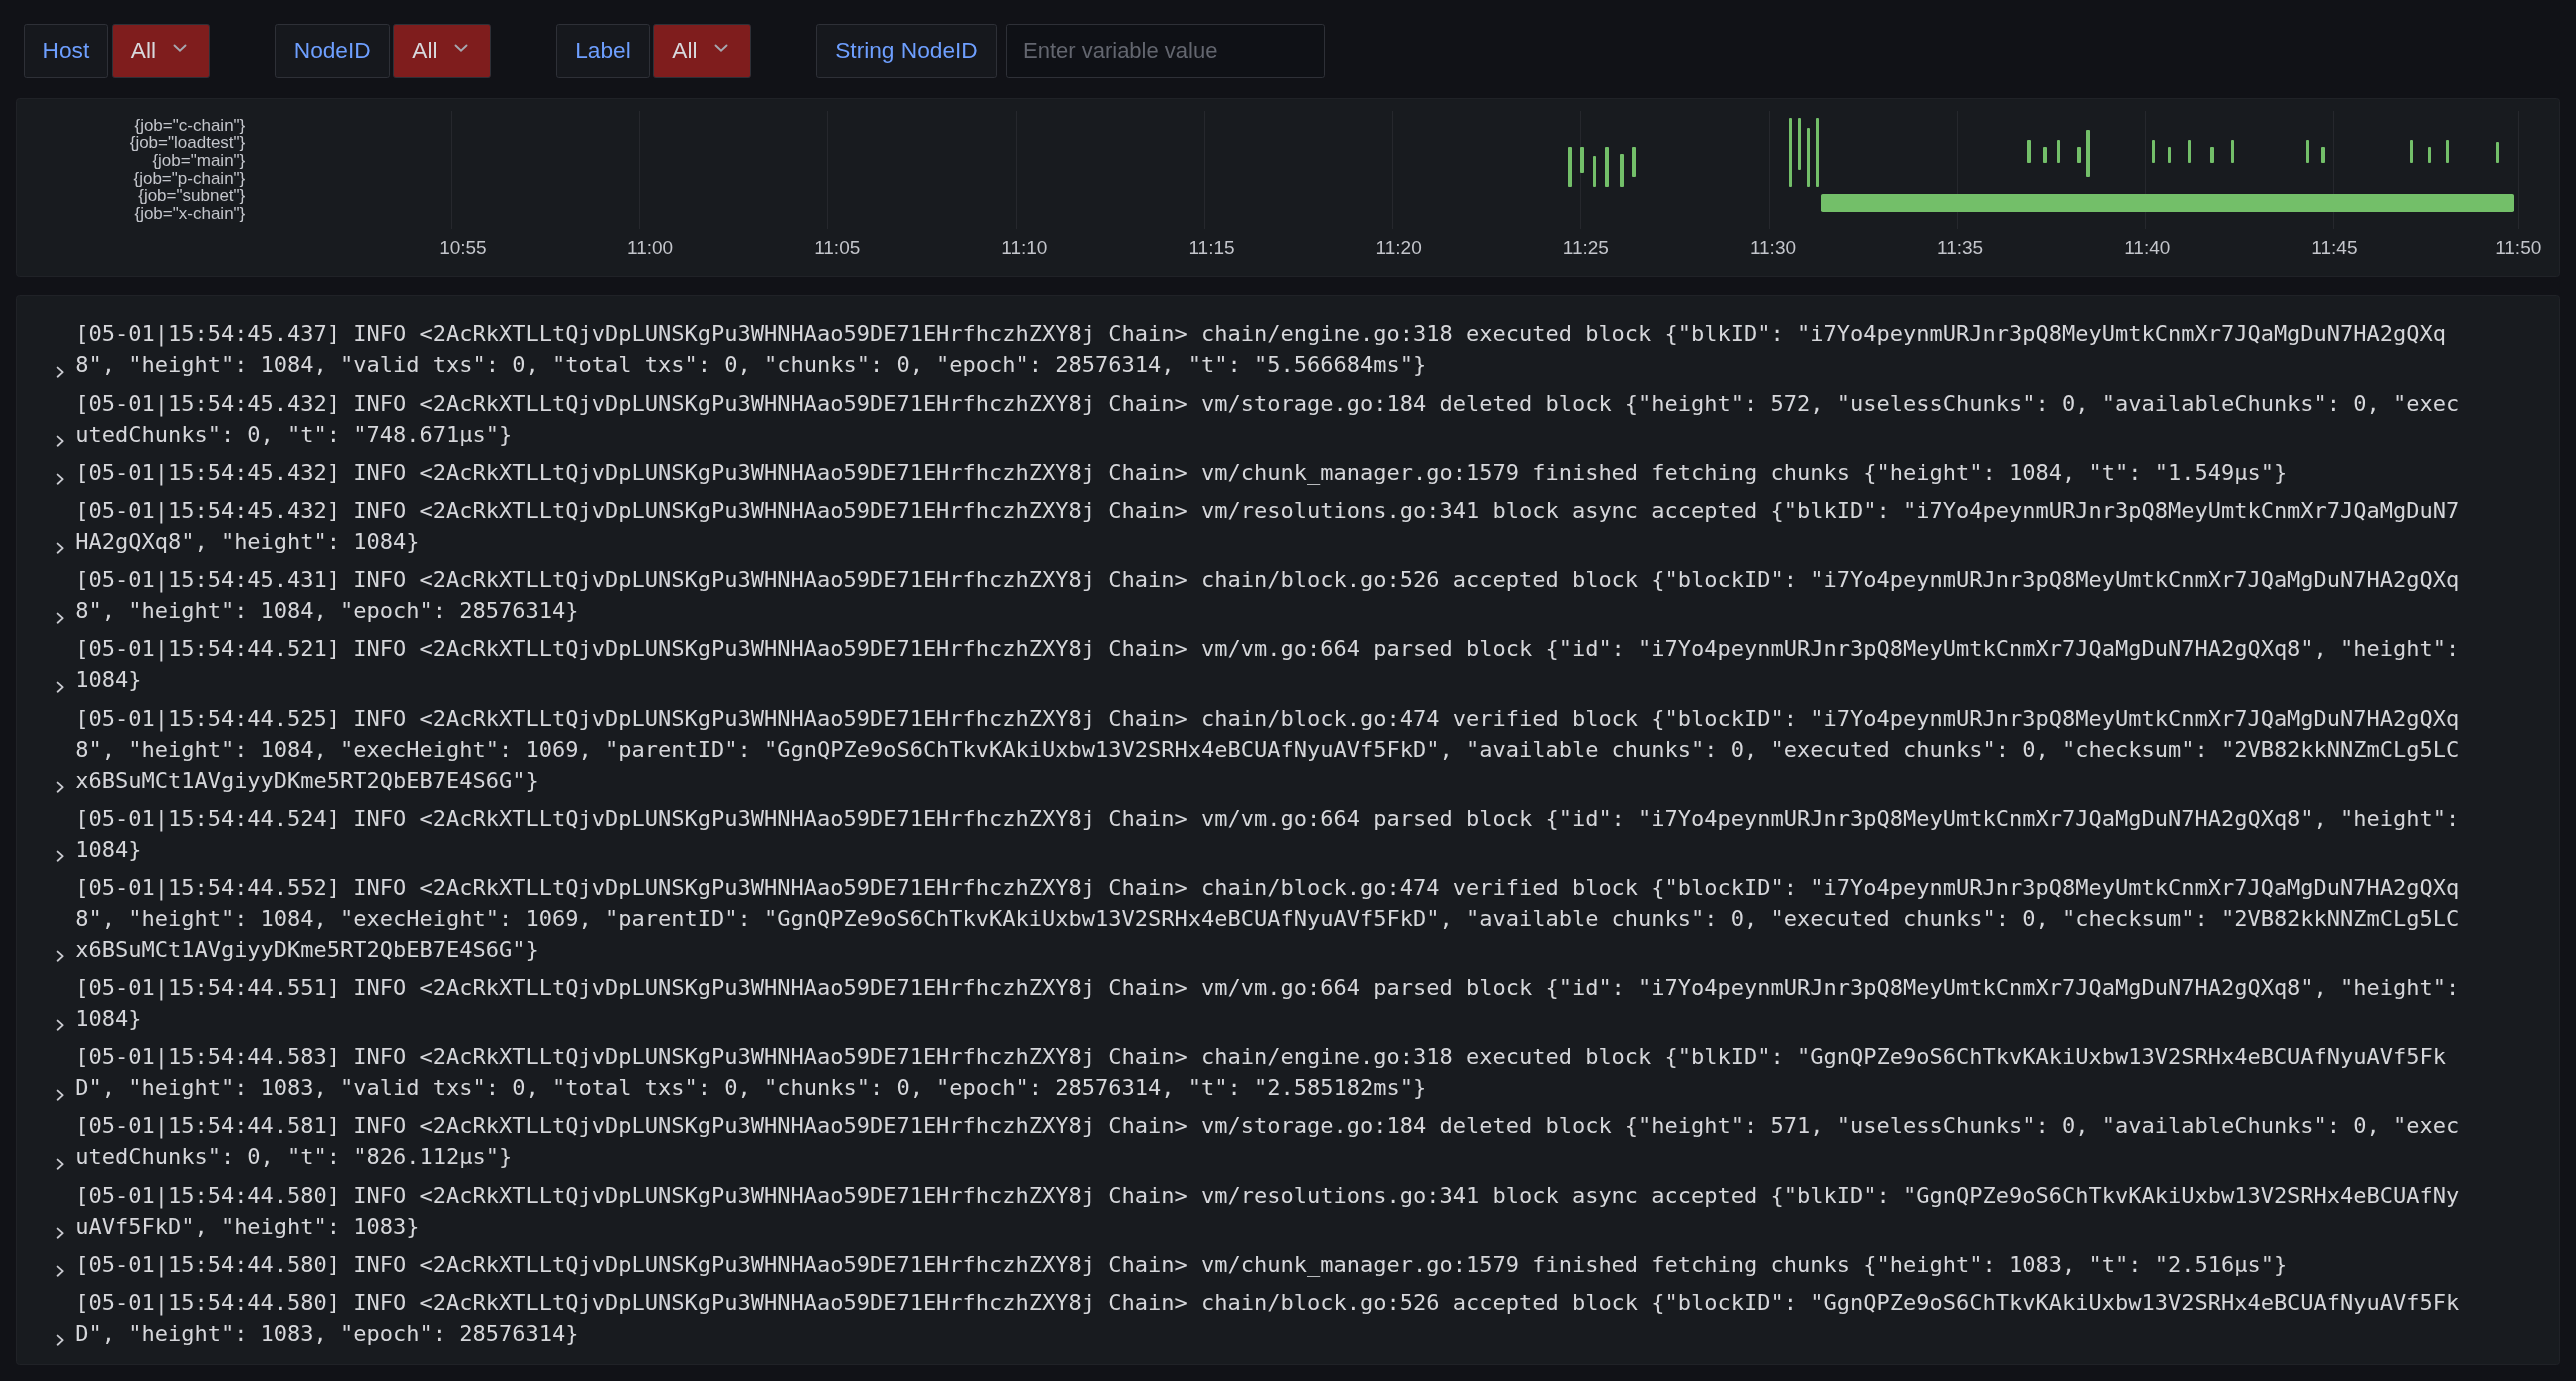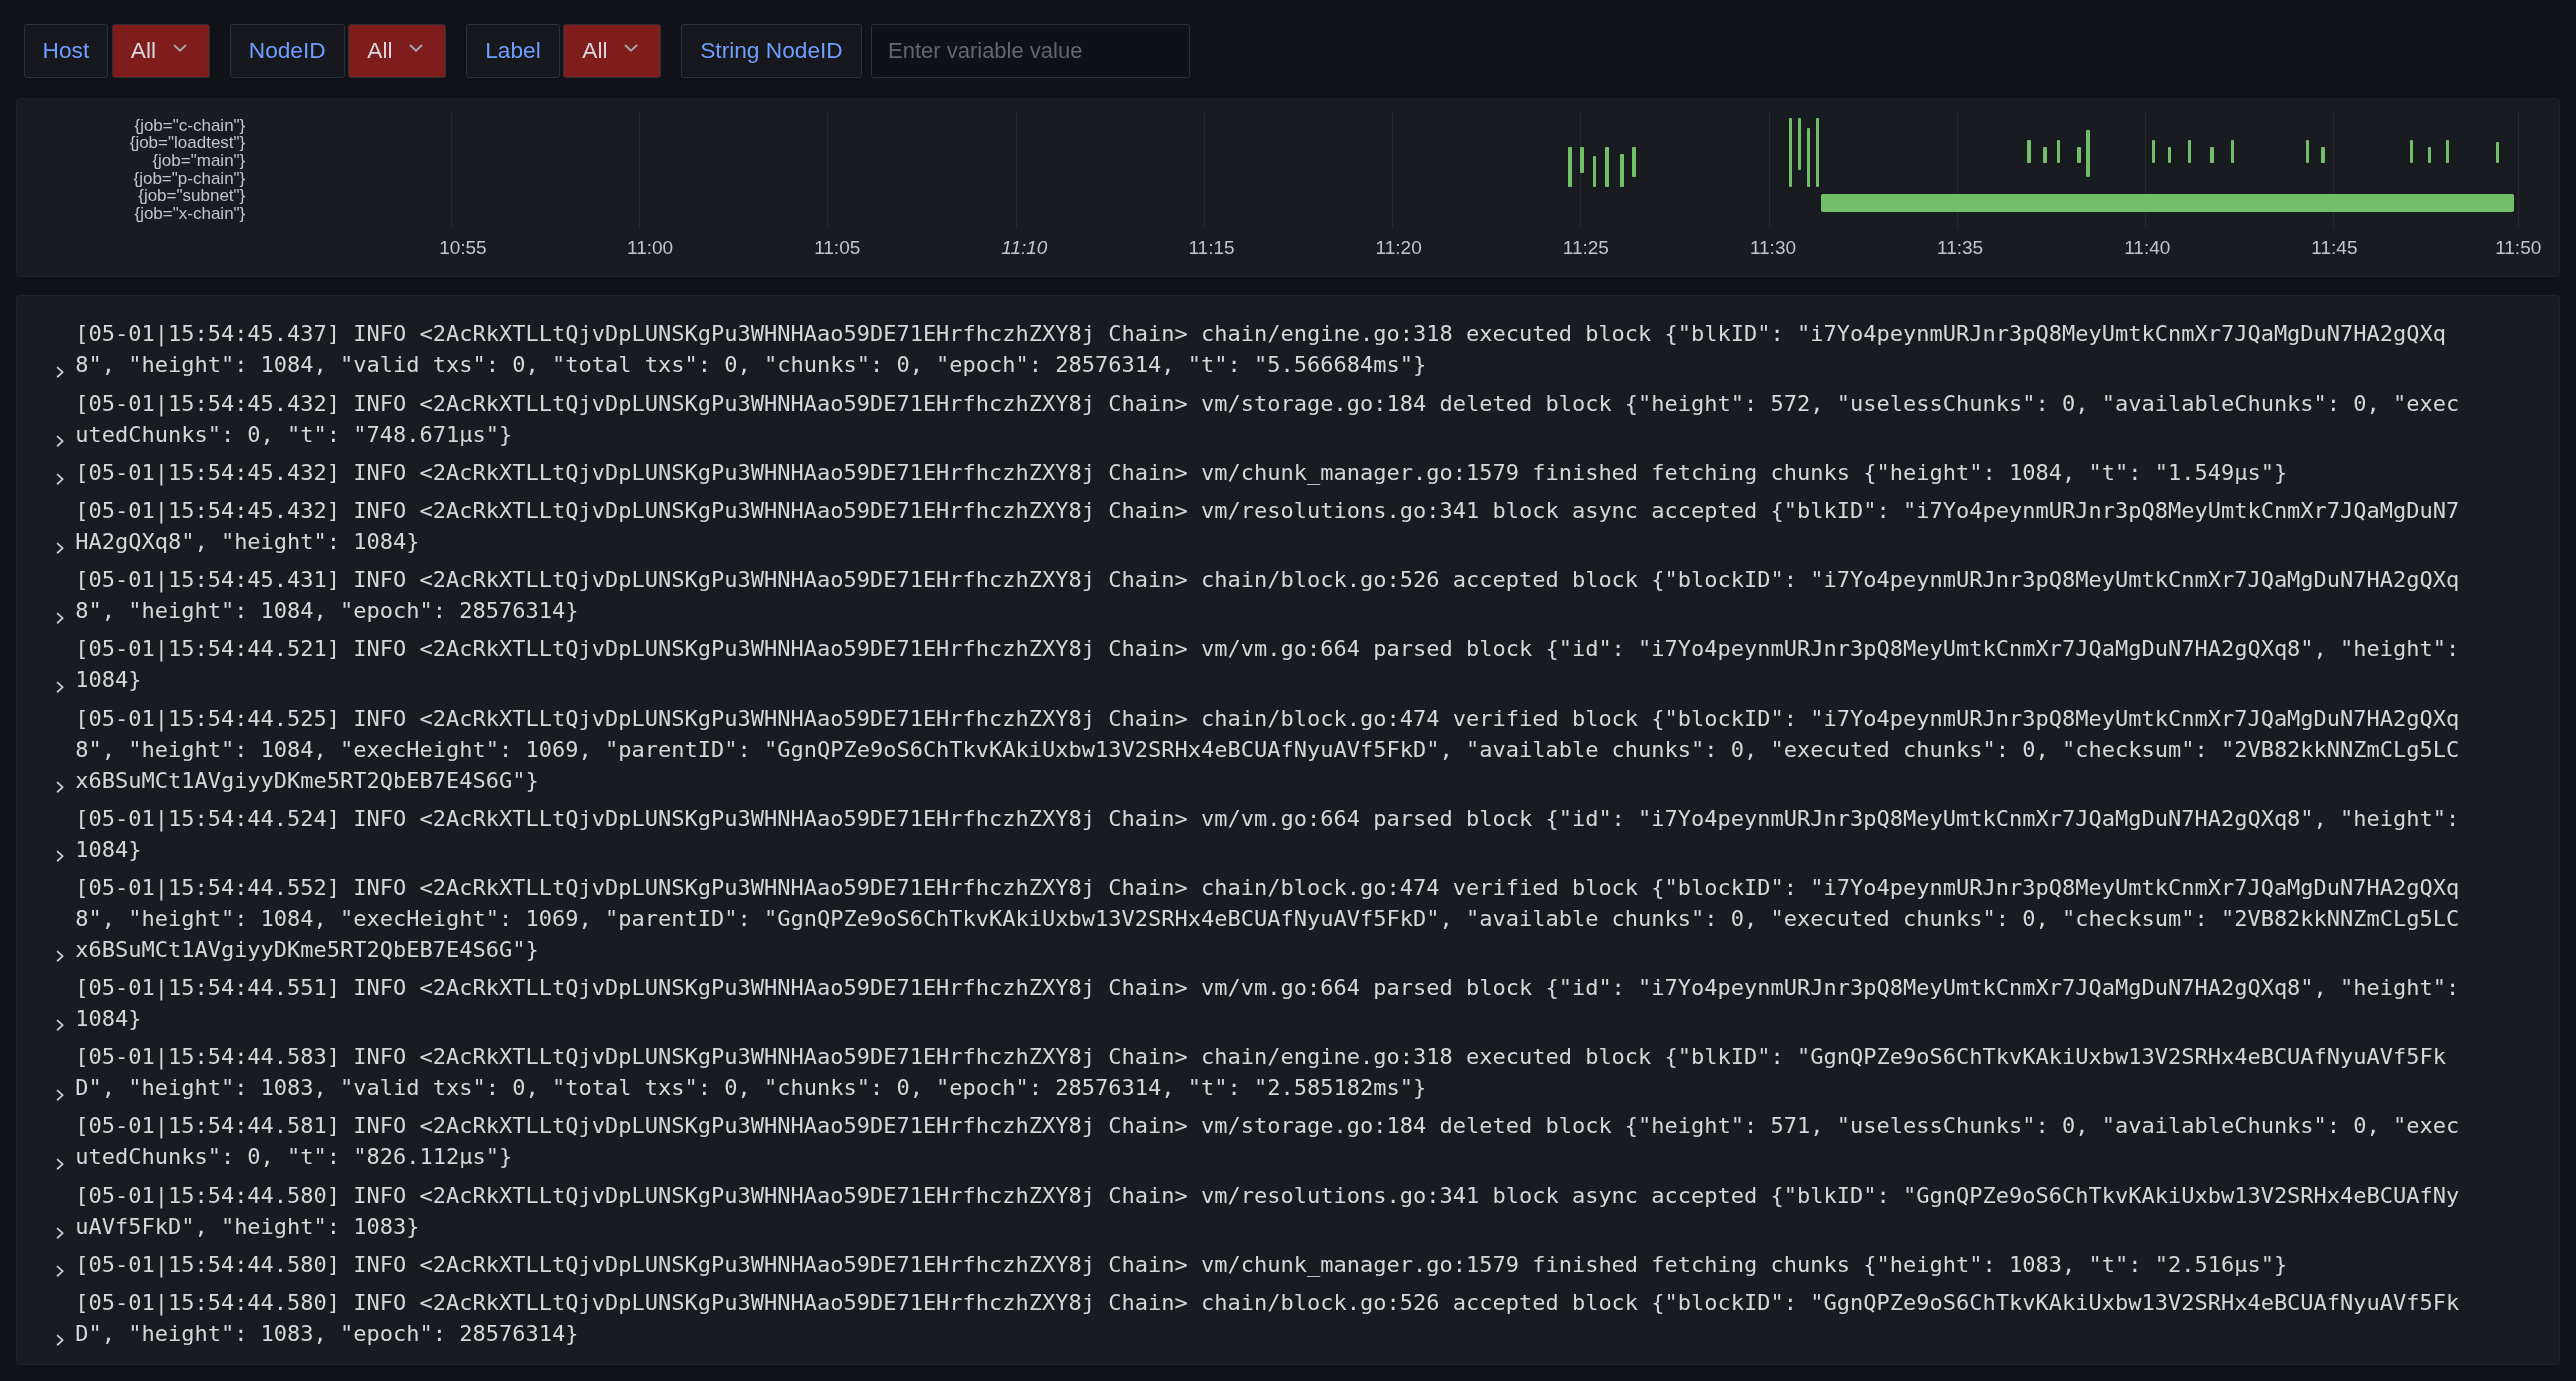--- a/index.html
+++ b/index.html
@@ -1,18 +1,18 @@
 <!DOCTYPE html>
 <html style="font-size:14.5px"><head>
 <meta charset="utf-8">
 <style>
   *{box-sizing:border-box;margin:0;padding:0}
   html,body{width:2576px;height:1381px;background:#111217;overflow:hidden;
     font-family:"Liberation Sans",sans-serif}
-  .toolbar{display:flex;align-items:center;padding:23.6px 22px 0 23.6px;gap:20px}
+  .toolbar{display:flex;align-items:center;padding:23.6px 22px 0 23.6px;gap:65px}
   .var-group{display:flex;gap:3.6px;align-items:center}
   .chip{height:54px;display:flex;align-items:center;padding:0 18px;background:#16181d;
     border:0.9px solid #2e3037;border-radius:2.7px;font-size:22.7px;font-weight:500;white-space:nowrap}
   .var-label{color:#6e9fff}
   .var-value{color:#d8d9dd;gap:12.7px;cursor:pointer;background:#7f1d1d}
   .string-input{height:54px;width:319px;background:#0f1116;border:0.9px solid #2e3037;
     border-radius:2.7px;color:#d8d9dd;font-size:22px;padding:0 16.3px;font-family:"Liberation Sans",sans-serif;margin-left:5.4px}
   .string-input::placeholder{color:#63666f}
   .panel{background:#181b1f;border:0.9px solid #202227;border-radius:3.6px}
   .chart-panel{position:relative;margin:20px 16.3px 0;height:179px}
@@ -115,21 +115,21 @@
       <div class="mark" style="left: 95%; top: 24%; height: 20%; background: rgb(115, 191, 105);"></div>
       <div class="mark" style="left: 95.8%; top: 30%; height: 14%; background: rgb(115, 191, 105);"></div>
       <div class="mark" style="left: 96.6%; top: 24%; height: 20%; background: rgb(115, 191, 105);"></div>
       <div class="mark" style="left: 98.8%; top: 26%; height: 18%; background: rgb(115, 191, 105);"></div>
       <div class="band" style="left: 69%; width: 30.6%; top: 70%; height: 15%; background: rgb(115, 191, 105);"></div>
     </div>
   <div class="x-axis" id="x-axis">
       <div class="x-tick" style="left: 8.43%;">10:55</div>
       <div class="x-tick" style="left: 16.75%;">11:00</div>
       <div class="x-tick" style="left: 25.07%;">11:05</div>
-      <div class="x-tick" style="left: 33.39%; font-style: italic;">11:10</div>
+      <div class="x-tick" style="left: 33.39%;">11:10</div>
       <div class="x-tick" style="left: 41.71%;">11:15</div>
       <div class="x-tick" style="left: 50.03%;">11:20</div>
       <div class="x-tick" style="left: 58.35%;">11:25</div>
       <div class="x-tick" style="left: 66.67%;">11:30</div>
       <div class="x-tick" style="left: 74.99%;">11:35</div>
       <div class="x-tick" style="left: 83.31%;">11:40</div>
       <div class="x-tick" style="left: 91.63%;">11:45</div>
       <div class="x-tick" style="left: 99.8%;">11:50</div>
     </div>
 </div>

